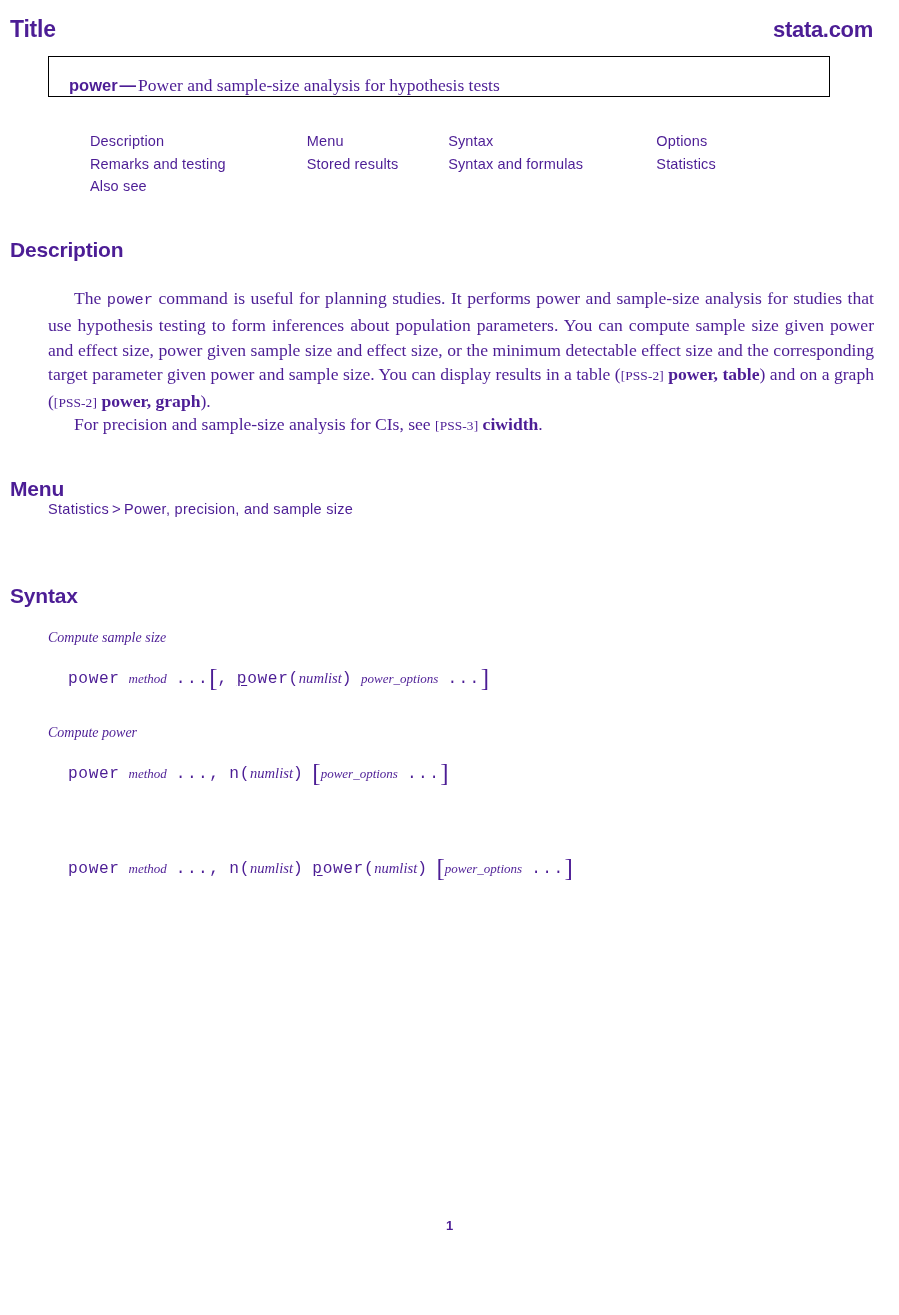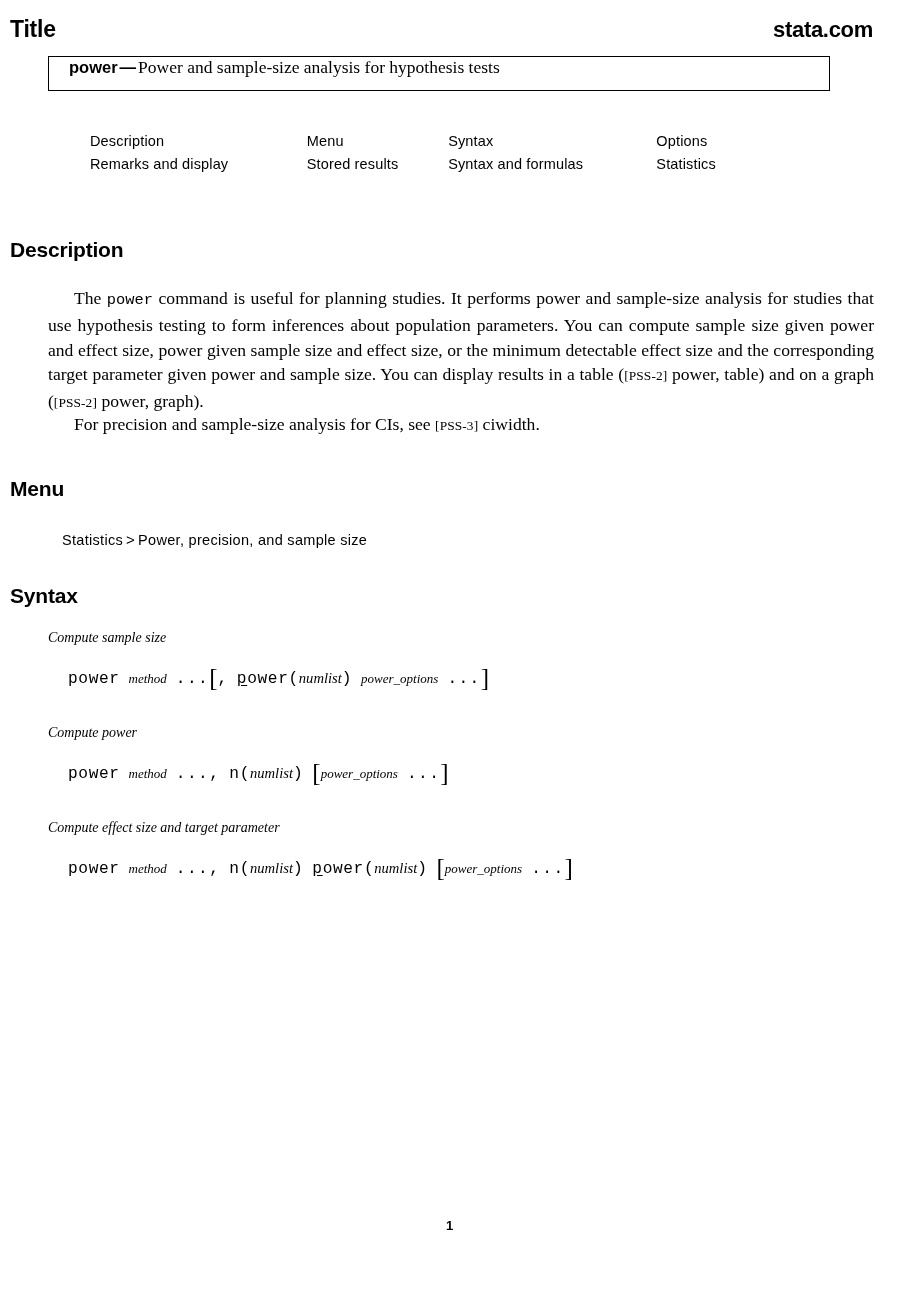--- a/index.html
+++ b/index.html
@@ -5,21 +5,21 @@
   html, body {
     margin: 0;
     padding: 0;
     background: #ffffff;
   }
   .page {
     position: relative;
     width: 899px;
     height: 1315px;
     background: #ffffff;
-    color: #000000;
+    color: #4c1d95;
     font-family: "Liberation Serif", "DejaVu Serif", serif;
     overflow: hidden;
   }
 
   
   .page-header {
     position: absolute;
     left: 10px;
     top: 16px;
     width: 863px;
@@ -39,25 +39,25 @@
     font-size: 22px;
     letter-spacing: -0.3px;
   }
 
   
   .title-box {
     position: absolute;
     left: 48px;
     top: 56px;
     width: 782px;
-    height: 35px;
+    height: 41px;
     border: 1.3px solid #000;
     box-sizing: border-box;
     display: flex;
-    align-items: flex-start;
+    align-items: flex-end;
   }
   .title-box-inner {
     padding-left: 20px;
     font-size: 17.5px;
     white-space: nowrap;
   }
   .cmd-bold {
     font-family: "Liberation Sans", "DejaVu Sans", sans-serif;
     font-weight: bold;
     font-size: 16.5px;
@@ -119,33 +119,32 @@
 
   .tt {
     font-family: "Liberation Mono", "DejaVu Sans Mono", monospace;
     font-size: 15.4px;
   }
   .ref-tag {
     font-size: 13.4px;
     letter-spacing: 0.1px;
   }
   .ref-cmd {
-    font-weight: normal;
+    font-weight: bold;
   }
 
   
   .menu-line {
     position: absolute;
     left: 48px;
-    top: 531px;
+    top: 500px;
     font-family: "Liberation Sans", "DejaVu Sans", sans-serif;
     font-size: 14.5px;
     letter-spacing: 0.3px;
     white-space: nowrap;
-    margin-left: 14px;
   }
   .menu-sep {
     padding: 0 3px;
     font-size: 15px;
   }
 
   
   .syntax-label {
     position: absolute;
     left: 48px;
@@ -228,25 +227,28 @@
   </div>
 
   <div class="nav-links">
     <div class="nav-row">
       <span class="nav-cell nav-c0">Description</span>
       <span class="nav-cell nav-c1">Menu</span>
       <span class="nav-cell nav-c2">Syntax</span>
       <span class="nav-cell nav-c3">Options</span>
     </div>
     <div class="nav-row">
-      <span class="nav-cell nav-c0">Remarks and display</span>
+      <span class="nav-cell nav-c0">Remarks and testing</span>
       <span class="nav-cell nav-c1">Stored results</span>
       <span class="nav-cell nav-c2">Syntax and formulas</span>
       <span class="nav-cell nav-c3">Statistics</span>
     </div>
+    <div class="nav-row">
+      <span class="nav-cell nav-c0">Also see</span>
+    </div>
   </div>
 
   <div class="section-heading" id="heading-description">Description</div>
 
   <div class="body-block" id="para-1">
     <span>The </span><span class="tt">power</span><span> command is useful for planning studies. It performs power and sample-size analysis for studies that use hypothesis testing to form inferences about population parameters. You can compute sample size given power and effect size, power given sample size and effect size, or the minimum detectable effect size and the corresponding target parameter given power and sample size. You can display results in a table (</span><span class="ref-tag">[PSS-2]</span>&nbsp;<span class="ref-cmd">power, table</span><span>) and on a graph (</span><span class="ref-tag">[PSS-2]</span>&nbsp;<span class="ref-cmd">power, graph</span><span>).</span>
   </div>
 
   <div class="body-block" id="para-2">
     <span>For precision and sample-size analysis for CIs, see </span><span class="ref-tag">[PSS-3]</span>&nbsp;<span class="ref-cmd">ciwidth</span><span>.</span>
@@ -263,20 +265,19 @@
   <div class="syntax-label" id="syn-label-1">Compute sample size</div>
   <div class="syntax-line" id="syn-line-1">
     <span class="kw">power</span><span class="sp-wide"></span><span class="it">method</span><span class="sp-wide"></span><span class="dots">...</span><span class="brk">[</span><span class="kw">,</span><span class="sp-wide"></span><span class="kw ul-first">p</span><span class="kw">ower</span><span class="kw">(</span><span class="it-sm">numlist</span><span class="kw">)</span><span class="sp-wide"></span><span class="it">power_options</span><span class="sp-wide"></span><span class="dots">...</span><span class="brk">]</span>
   </div>
 
   <div class="syntax-label" id="syn-label-2">Compute power</div>
   <div class="syntax-line" id="syn-line-2">
     <span class="kw">power</span><span class="sp-wide"></span><span class="it">method</span><span class="sp-wide"></span><span class="dots">...,</span><span class="sp-wide"></span><span class="kw">n</span><span class="kw">(</span><span class="it-sm">numlist</span><span class="kw">)</span><span class="sp-wide"></span><span class="brk">[</span><span class="it">power_options</span><span class="sp-wide"></span><span class="dots">...</span><span class="brk">]</span>
   </div>
 
-  <div class="syntax-label" id="syn-label-3">Compute effect size and target parameter</div>
   <div class="syntax-line" id="syn-line-3">
     <span class="kw">power</span><span class="sp-wide"></span><span class="it">method</span><span class="sp-wide"></span><span class="dots">...,</span><span class="sp-wide"></span><span class="kw">n</span><span class="kw">(</span><span class="it-sm">numlist</span><span class="kw">)</span><span class="sp-wide"></span><span class="kw ul-first">p</span><span class="kw">ower</span><span class="kw">(</span><span class="it-sm">numlist</span><span class="kw">)</span><span class="sp-wide"></span><span class="brk">[</span><span class="it">power_options</span><span class="sp-wide"></span><span class="dots">...</span><span class="brk">]</span>
   </div>
 
   <div class="page-number">1</div>
 
 </div>
 
 </body></html>

